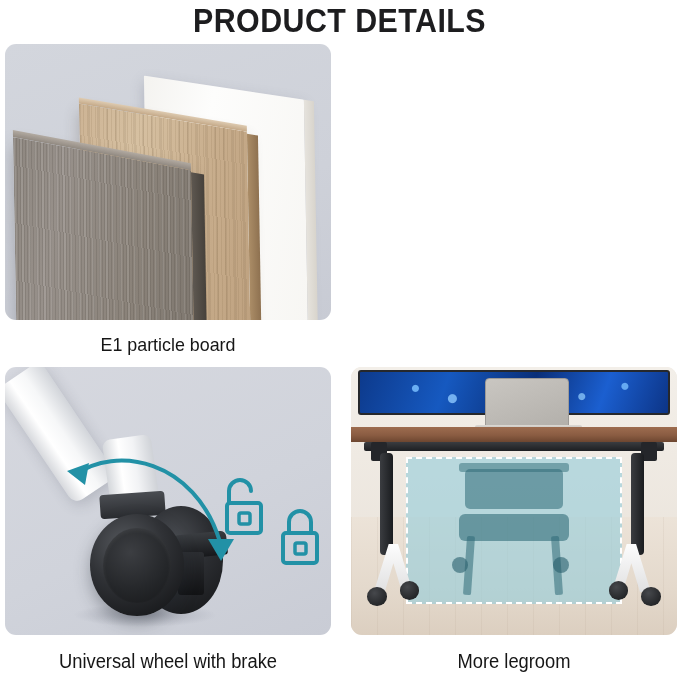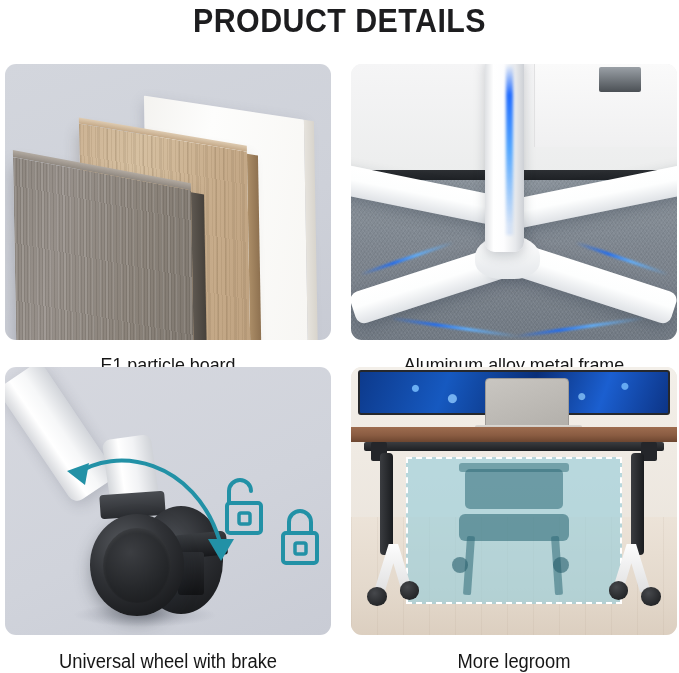--- a/index.html
+++ b/index.html
@@ -40,21 +40,21 @@
     left: 5px;
     width: 669px;
     height: 625px;
   }
   .cell {
     position: absolute;
     width: 326px;
   }
   .cell.c-left  { left: 0; }
   .cell.c-right { left: 346px; }
-  .cell.r-top    { top: 0; margin-top: 20px;   }
+  .cell.r-top    { top: 0;   }
   .cell.r-bottom { top: 323px;}
 
   .panel {
     position: relative;
     width: 326px;
     height: 276px;
     border-radius: 11px;
     overflow: hidden;
     background: #d1d4dc;
   }
@@ -415,44 +415,20 @@
       <div class="board b-gray">
         <div class="top-edge"></div>
         <div class="face"></div>
         <div class="edge"></div>
       </div>
 
     </div>
     <div class="caption">E1 particle board</div>
   </div>
 
-  <div class="cell c-right r-top">
-    <div class="panel p2">
-      <div class="wall"></div>
-      <div class="wall-panel"></div>
-      <div class="wall-box"></div>
-      <div class="baseboard"></div>
-      <div class="floor"></div>
-
-      <div class="leg leg-l"></div>
-      <div class="leg leg-r"></div>
-      <div class="leg leg-f3"></div>
-      <div class="leg leg-f2"></div>
-
-      <div class="glow glow-l"></div>
-      <div class="glow glow-r"></div>
-      <div class="glow glow-f"></div>
-      <div class="glow glow-f-b"></div>
-
-      <div class="hub"></div>
-      <div class="column"></div>
-      <div class="column-glow"></div>
-    </div>
-    <div class="caption">Aluminum alloy metal frame</div>
-  </div>
 
   <div class="cell c-right r-bottom">
     <div class="panel p4">
       <div class="wallbg"></div>
       <div class="floor"></div>
       <div class="monitor"></div>
       <div class="laptop"></div>
       <div class="laptop-base"></div>
       <div class="desktop"></div>
       <div class="apron"></div>

